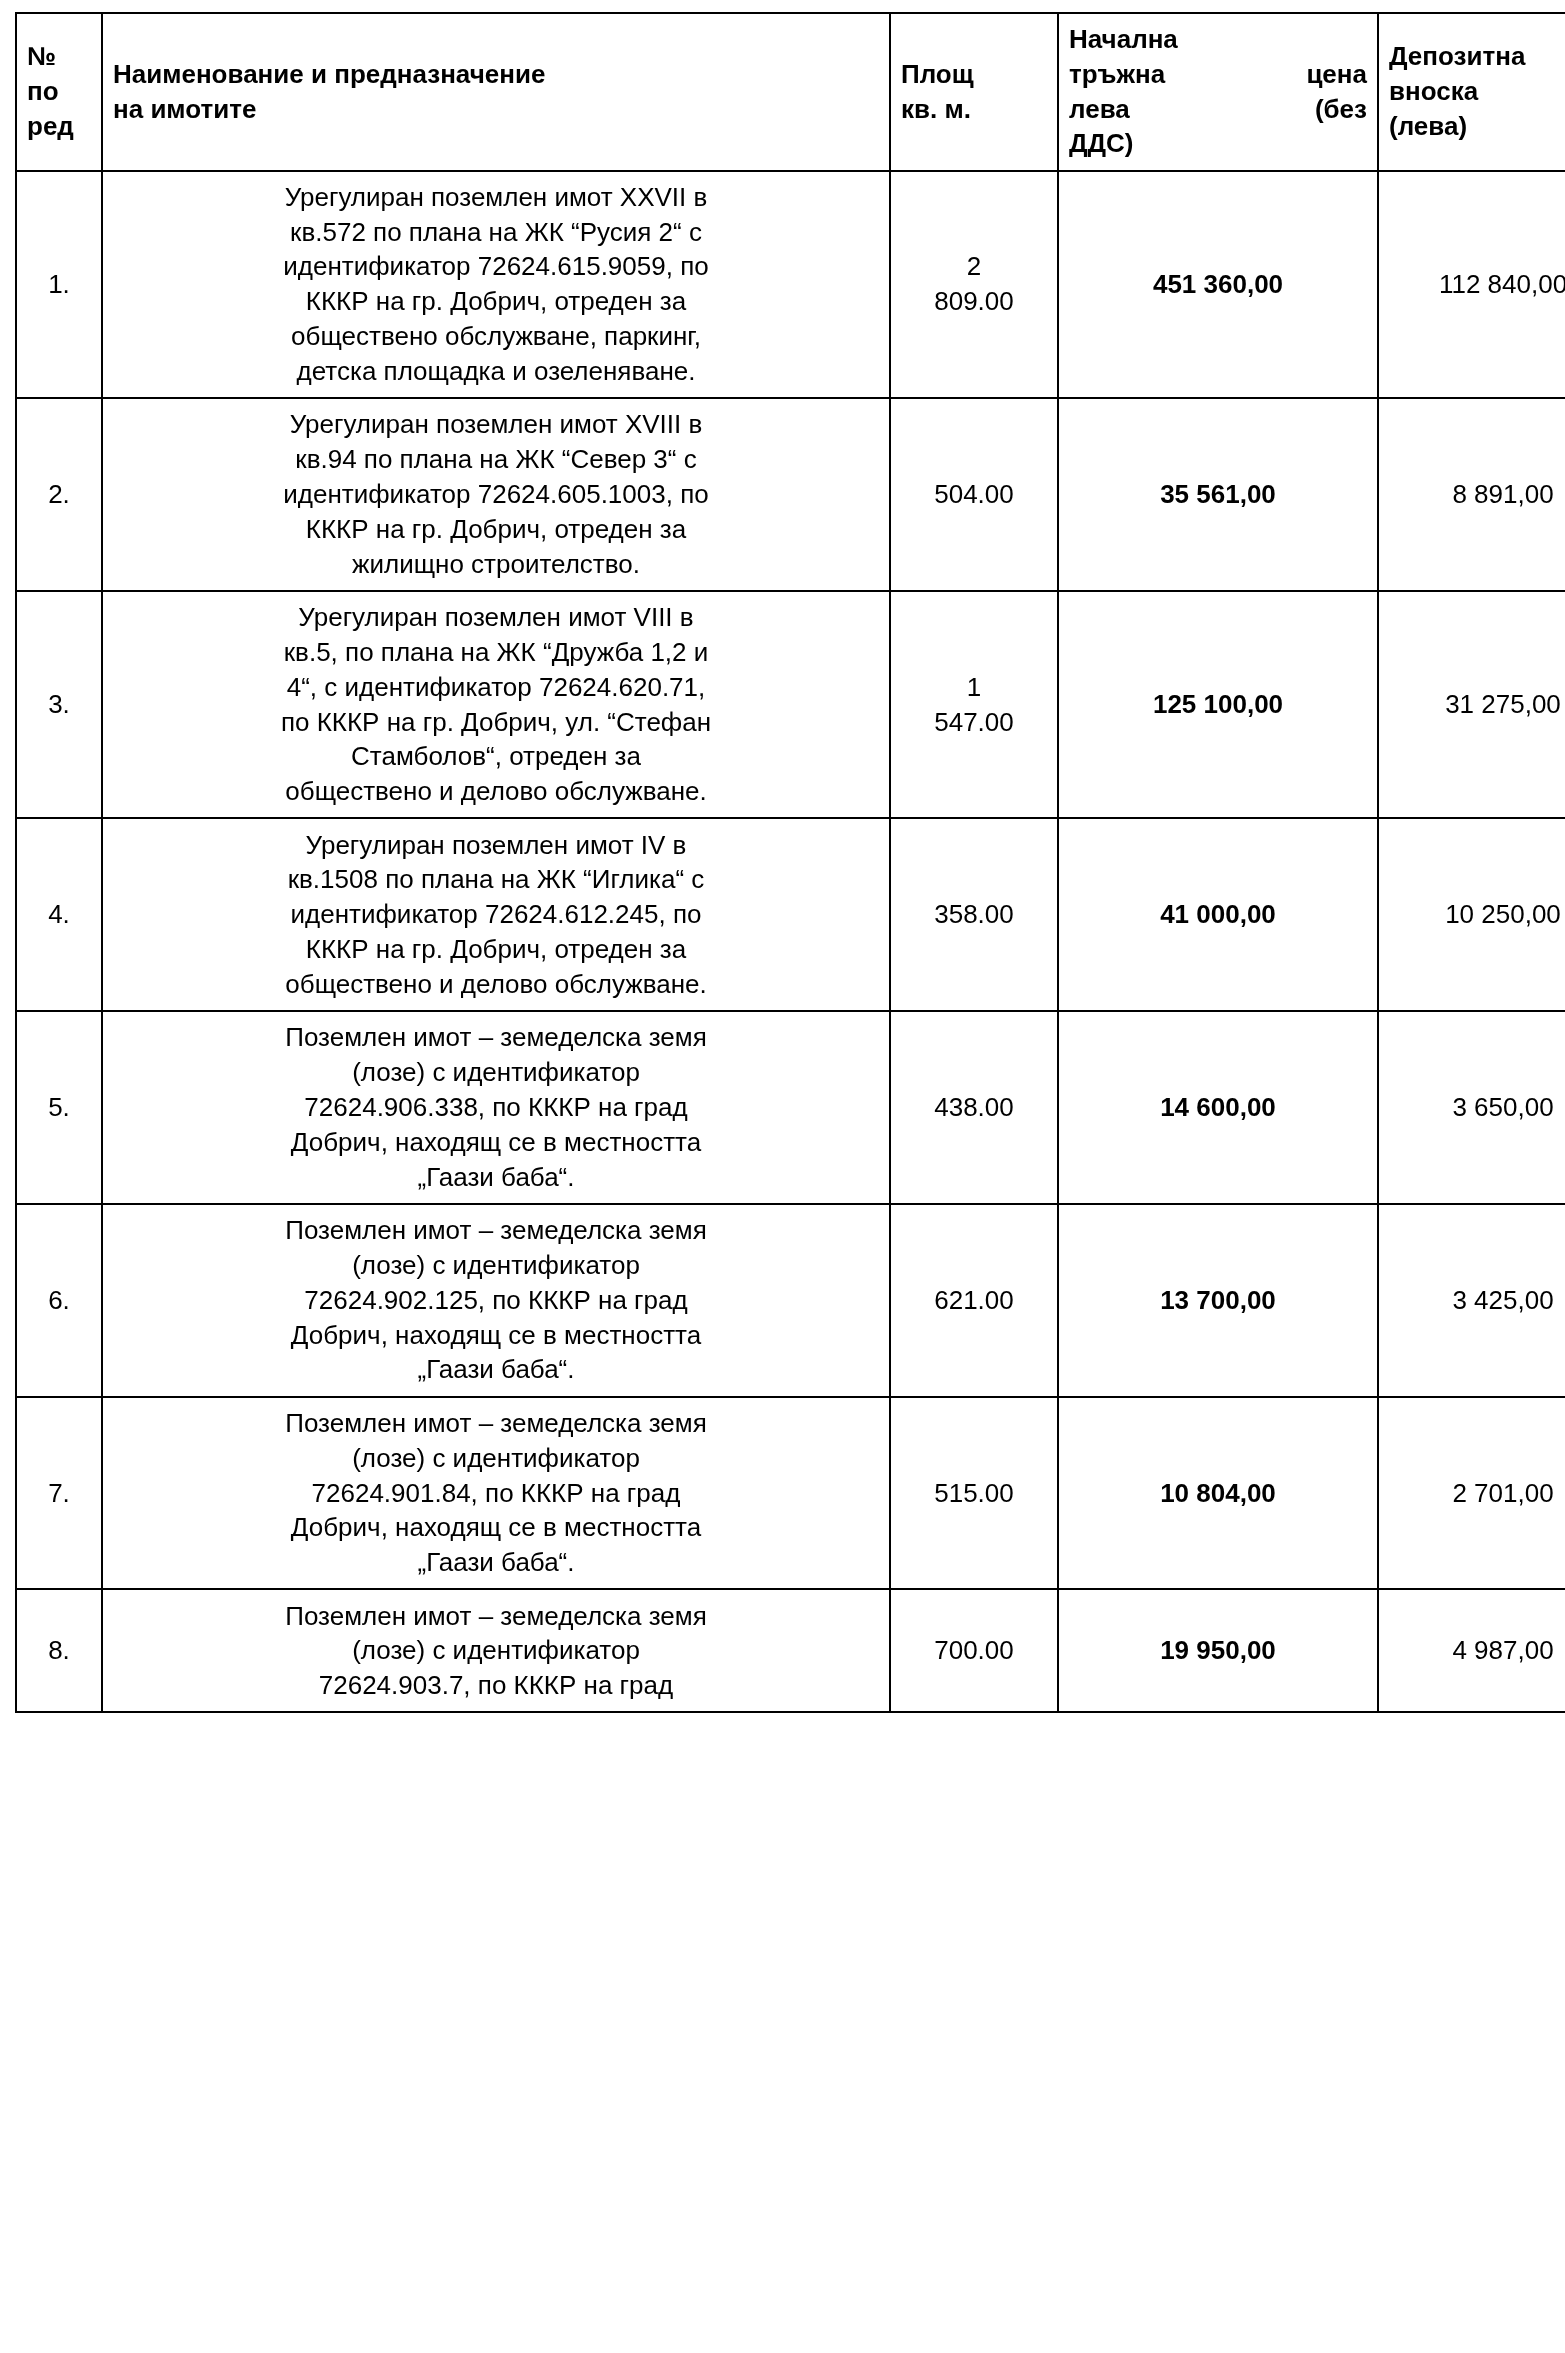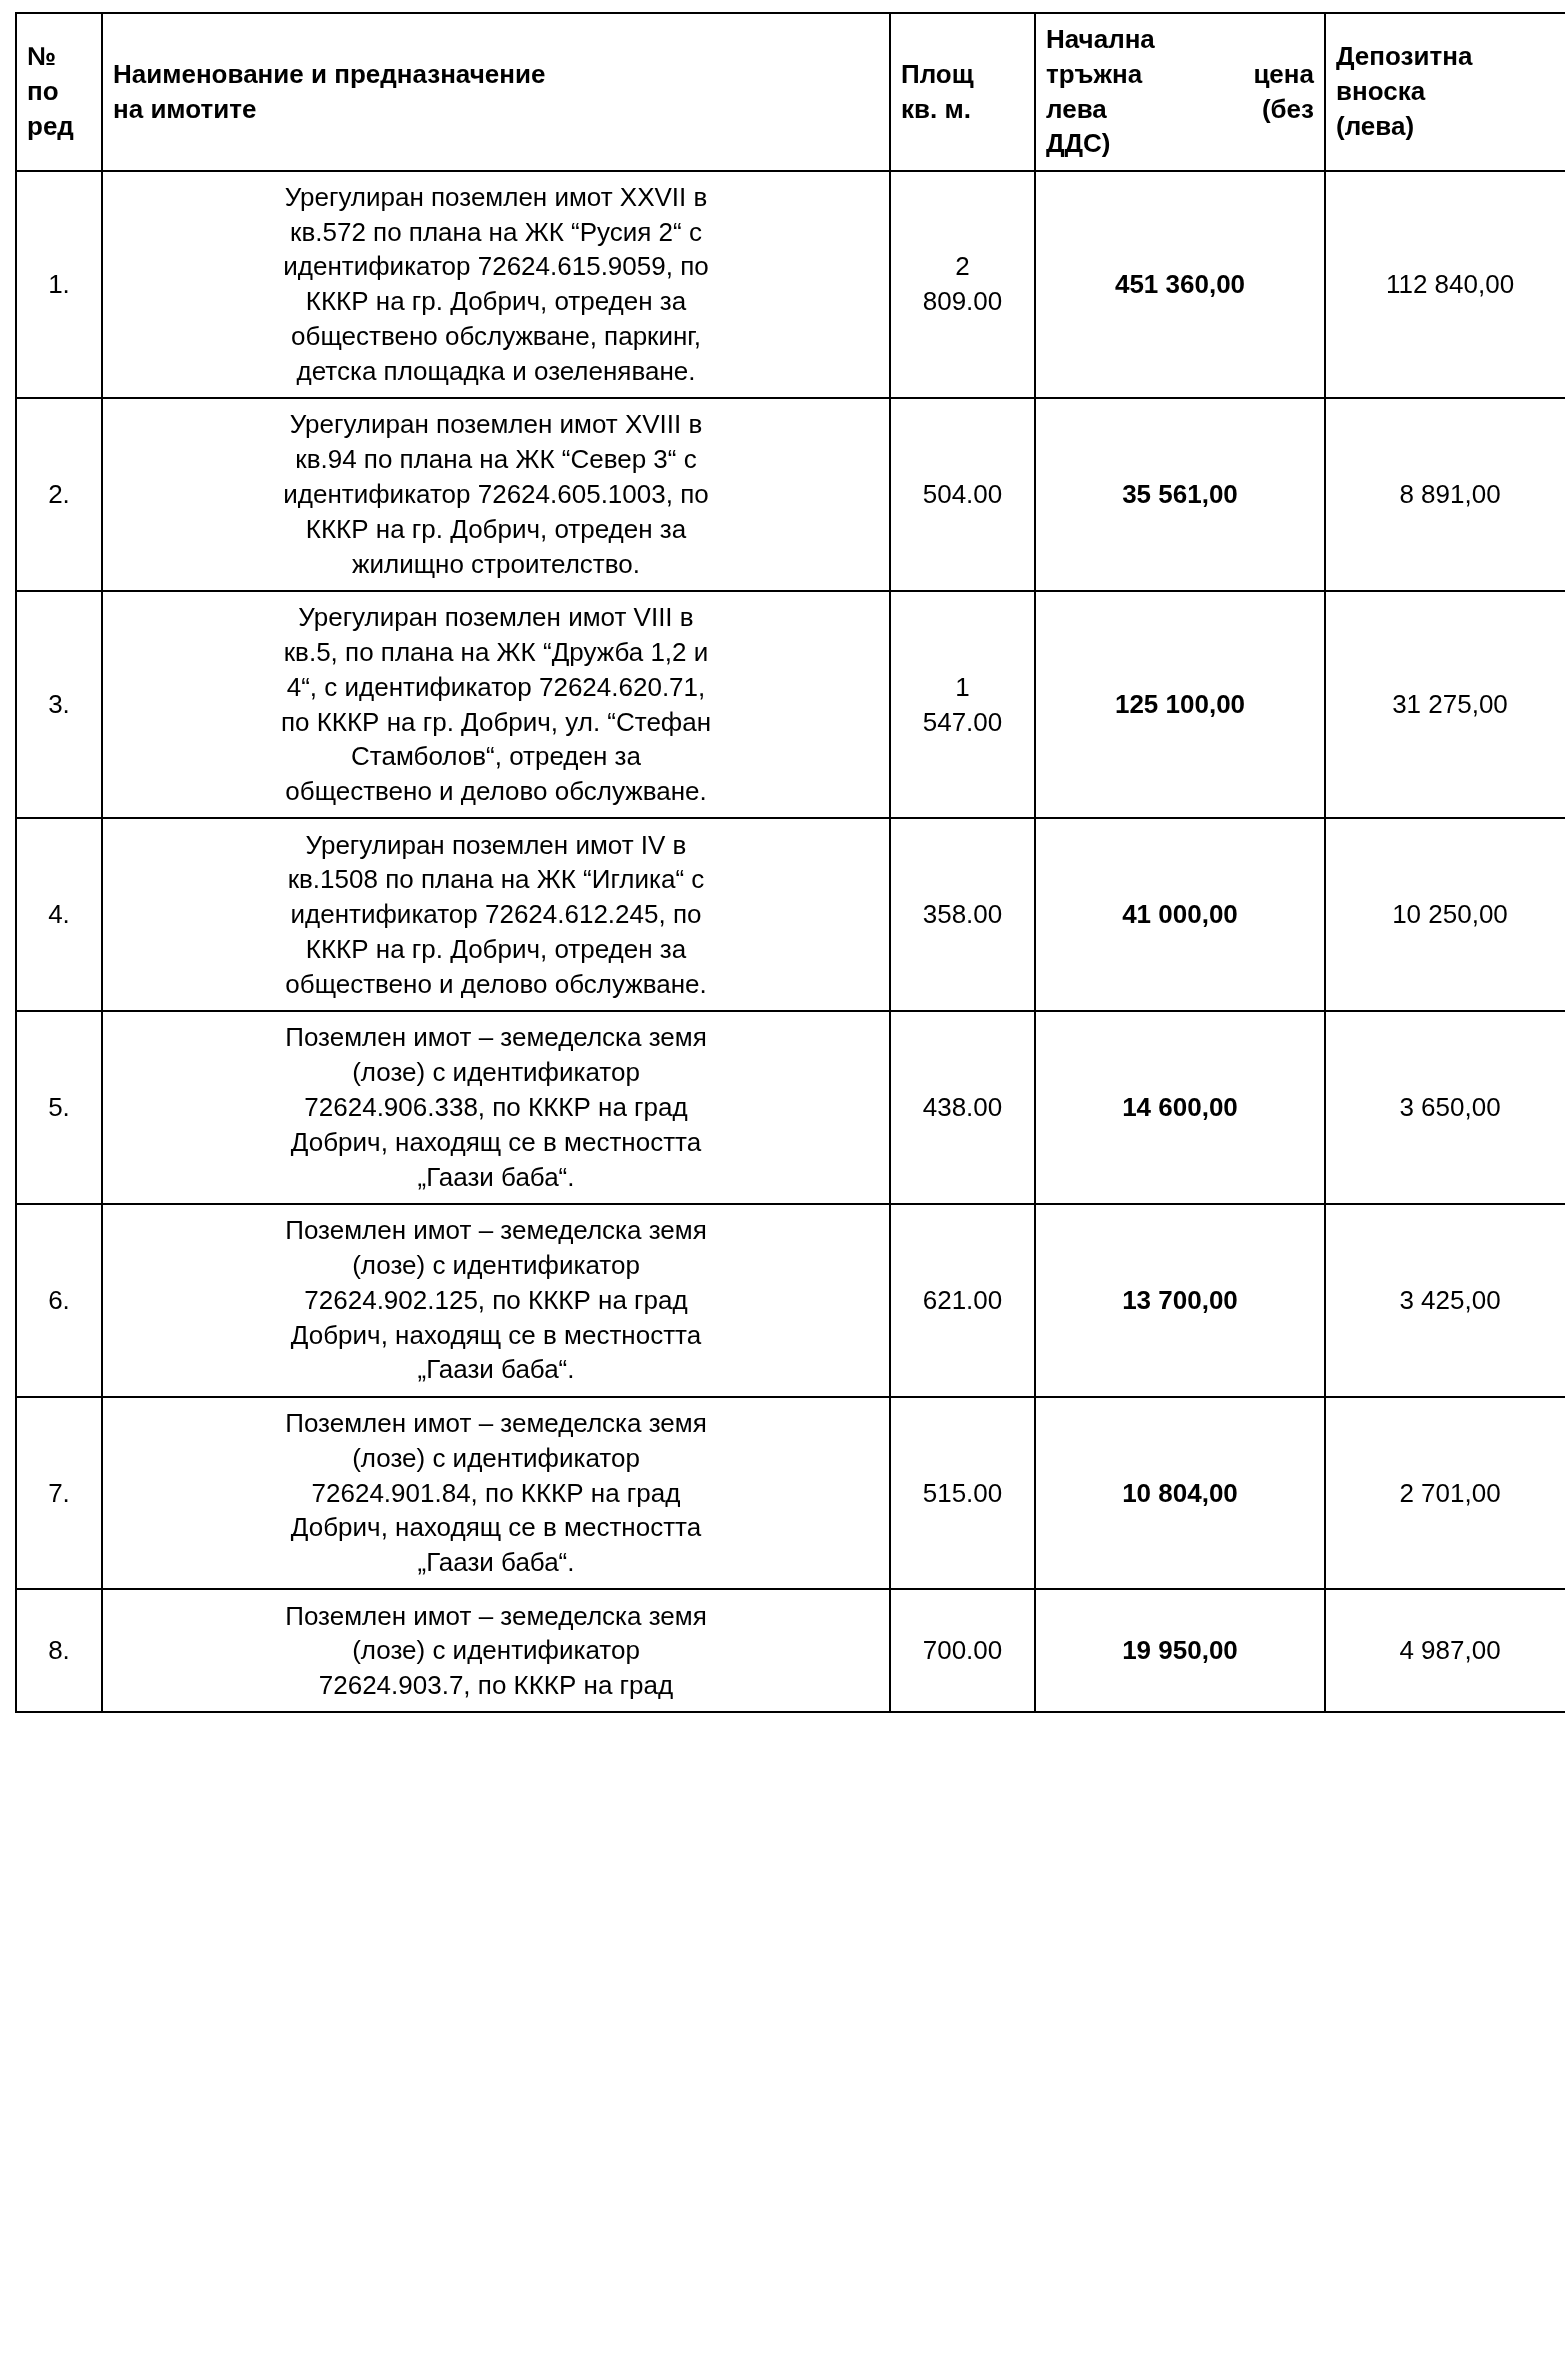--- a/index.html
+++ b/index.html
@@ -34,22 +34,22 @@
     line-height: 1.34;
   }
   thead th {
     font-weight: bold;
     vertical-align: top;
     padding-top: 11.6px;
     padding-bottom: 11.6px;
   }
   .col-no      { width: 86px;  text-align: center; }
   .col-name    { width: 788px;  text-align: left; }
-  .col-area    { width: 145px;  text-align: center; }
-  .col-price   { width: 290px;  text-align: center; }
+  .col-area    { width: 168px;  text-align: center; }
+  .col-price   { width: 320px;  text-align: center; }
   .col-deposit { width: 250px;  text-align: center; }
 
   thead .col-no      { text-align: left; }
   thead .col-name    { text-align: left; }
   thead .col-area    { text-align: left; }
   thead .col-price   { text-align: justify; text-align-last: justify; }
   thead .col-deposit { text-align: left; }
 
   tbody .col-no      { text-align: center; }
   tbody .col-name    { text-align: center; }

